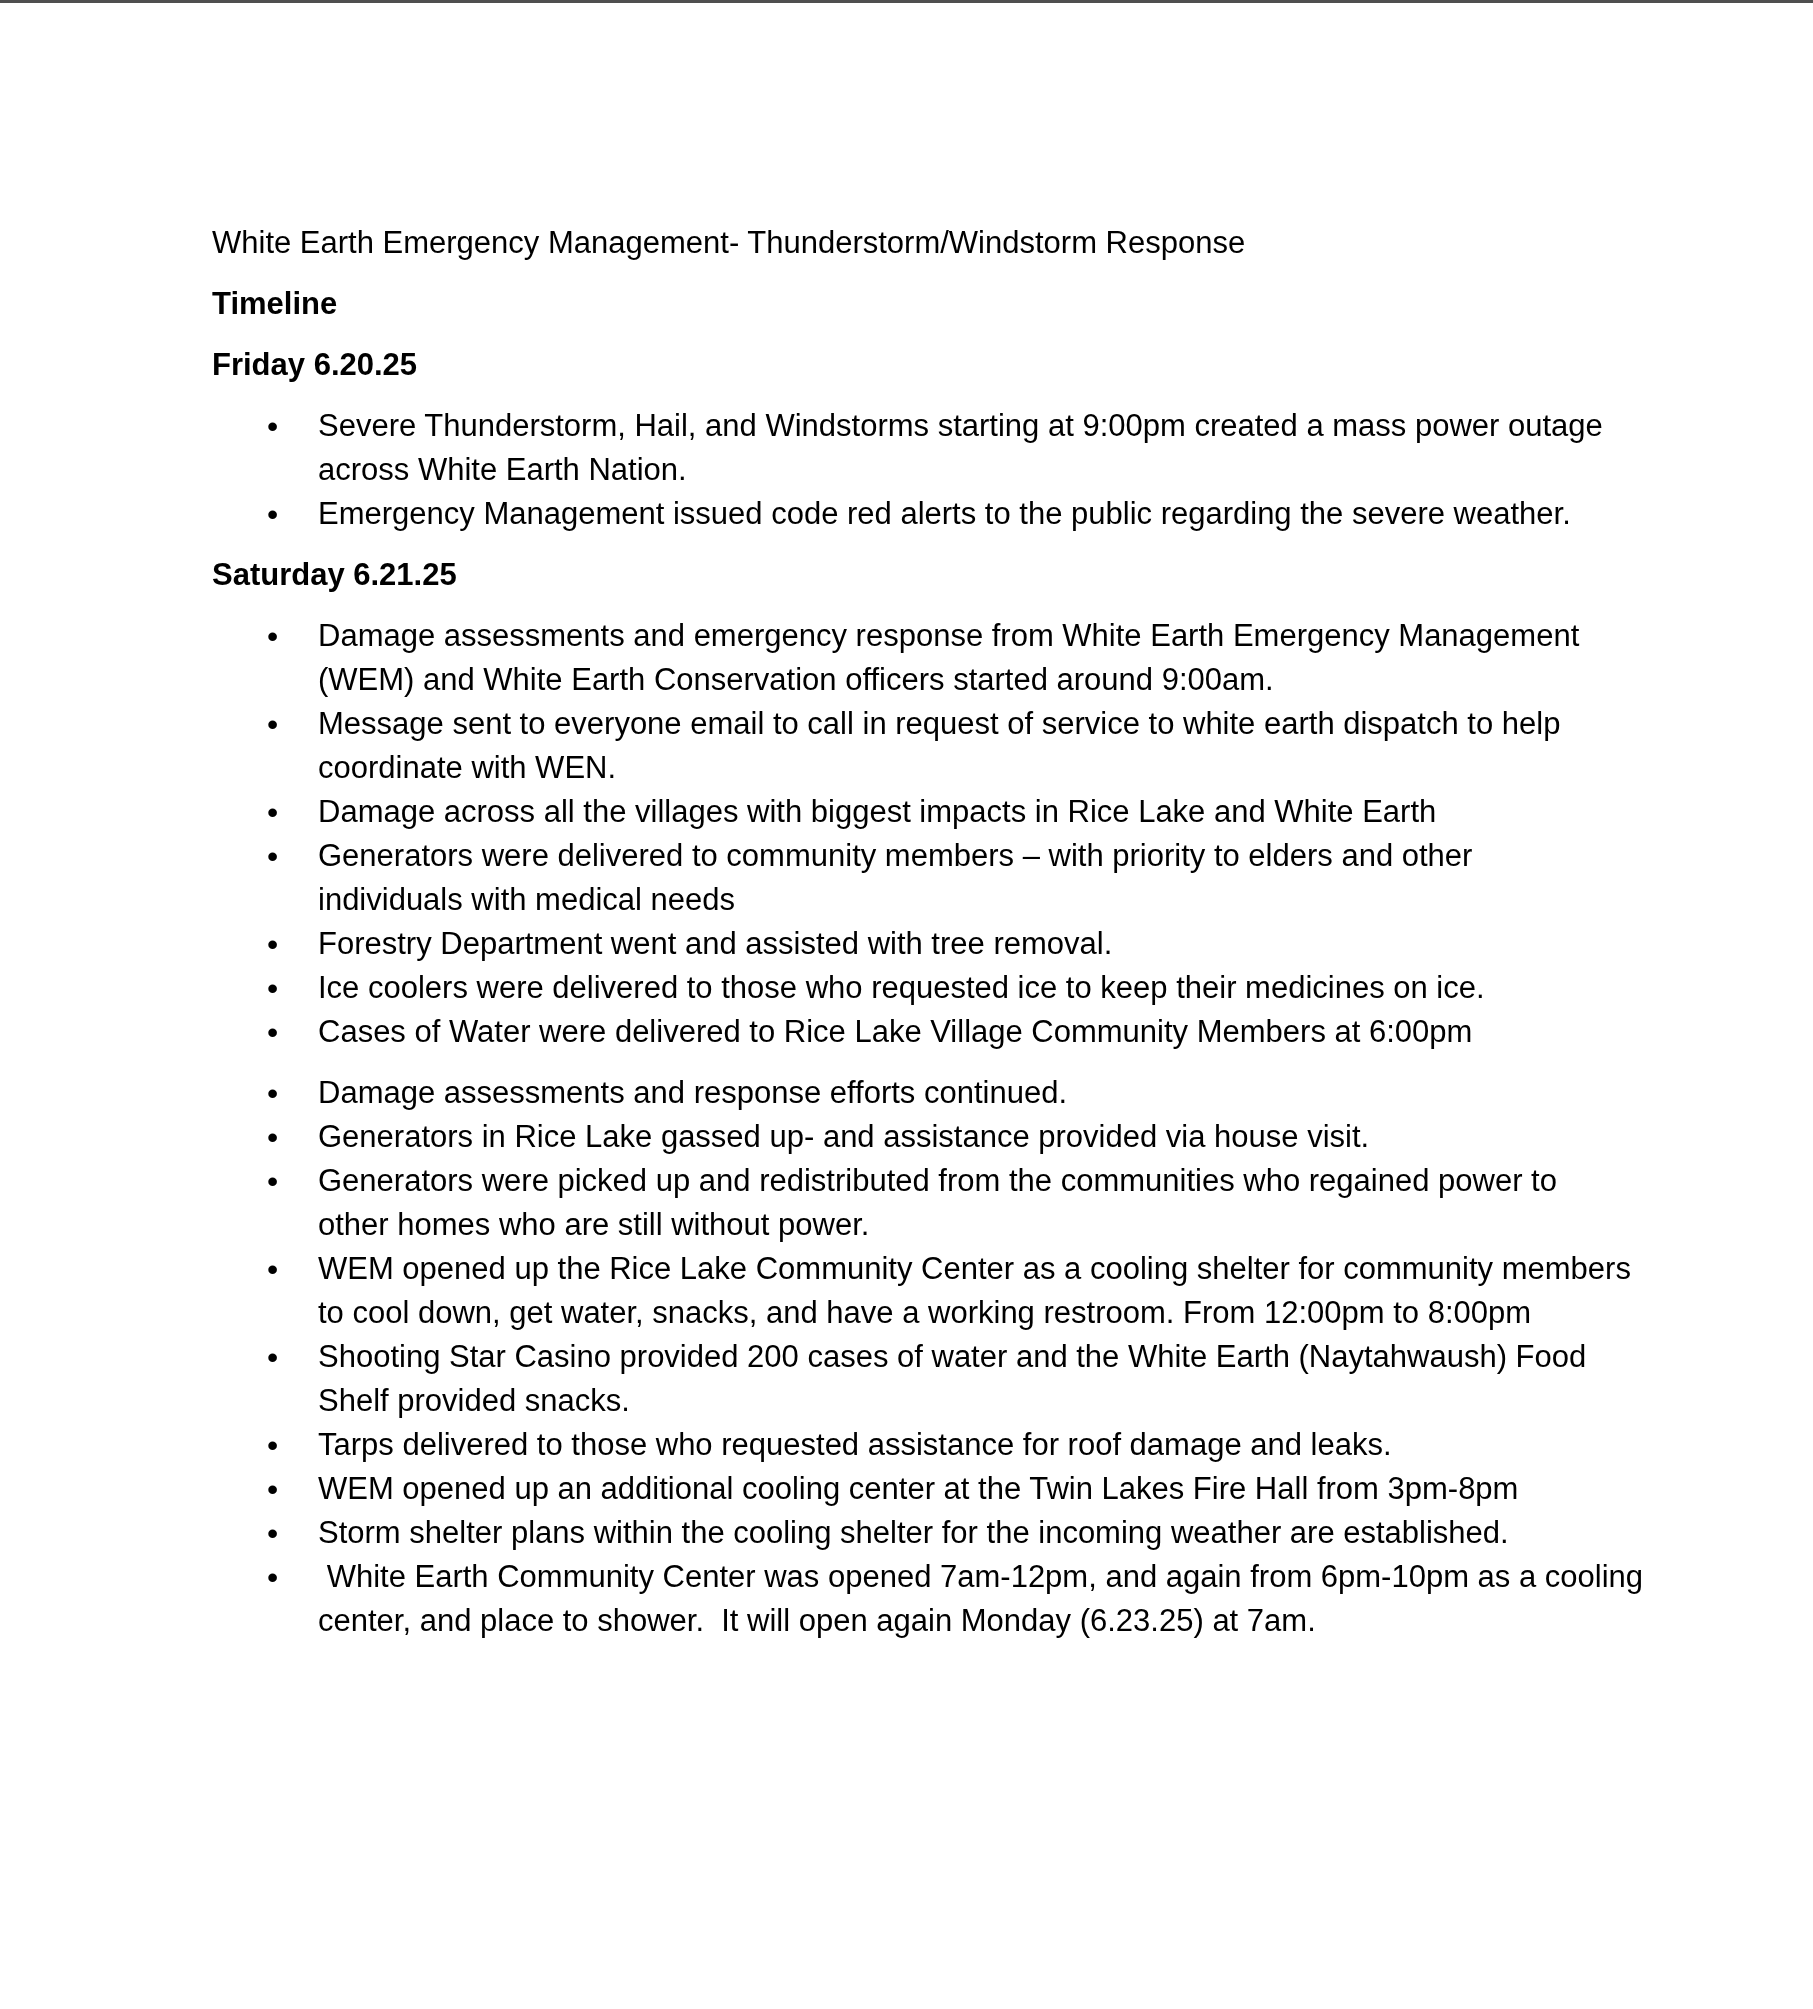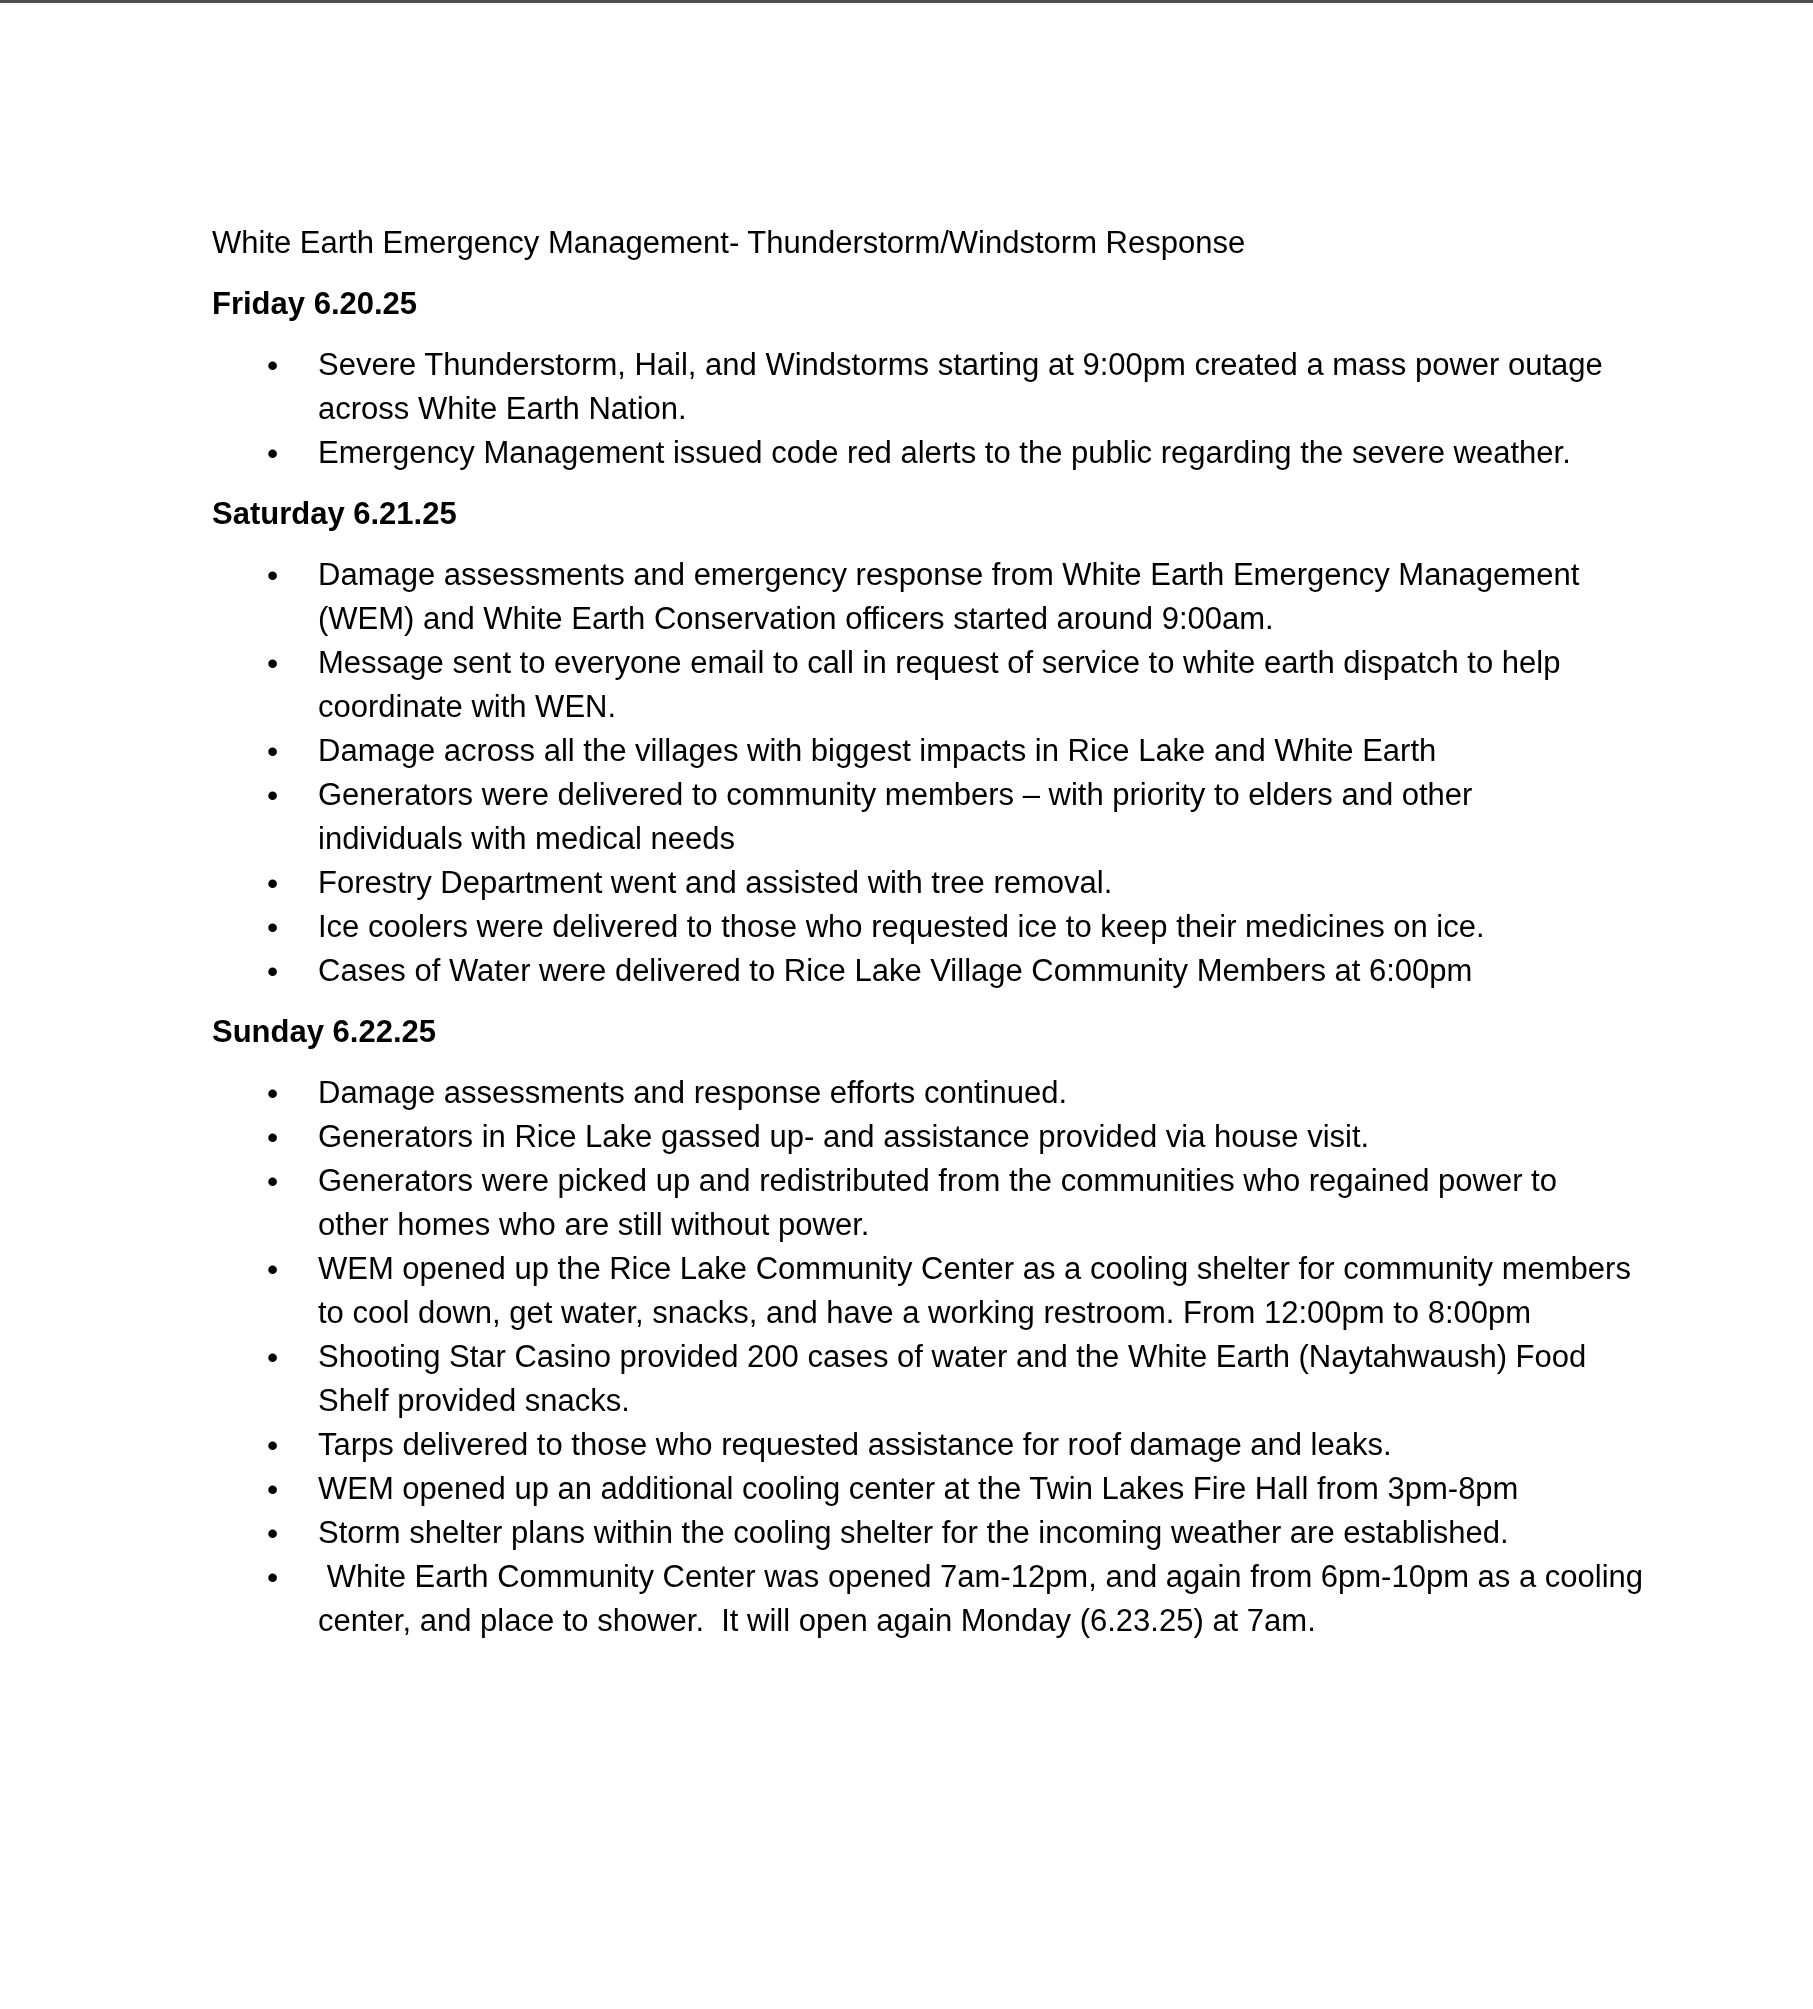--- a/index.html
+++ b/index.html
@@ -55,20 +55,21 @@
 </style>
 </head>
 <body>
 
 <div class="page">
   <div class="top-bar"></div>
   <div class="content">
 
     <p class="title">White Earth Emergency Management- Thunderstorm/Windstorm Response</p>
 
+    <p class="h">Timeline</p>
 
     <p class="h">Friday 6.20.25</p>
     <ul class="bullets">
       <li>
         <span class="bullet">•</span>
         <span class="li-text">Severe Thunderstorm, Hail, and Windstorms starting at 9:00pm created a mass power outage
 across White Earth Nation.</span>
       </li>
       <li>
         <span class="bullet">•</span>
@@ -104,21 +105,20 @@
       <li>
         <span class="bullet">•</span>
         <span class="li-text">Ice coolers were delivered to those who requested ice to keep their medicines on ice.</span>
       </li>
       <li>
         <span class="bullet">•</span>
         <span class="li-text">Cases of Water were delivered to Rice Lake Village Community Members at 6:00pm</span>
       </li>
     </ul>
 
-    <p class="h">Sunday 6.22.25</p>
     <ul class="bullets">
       <li>
         <span class="bullet">•</span>
         <span class="li-text">Damage assessments and response efforts continued.</span>
       </li>
       <li>
         <span class="bullet">•</span>
         <span class="li-text">Generators in Rice Lake gassed up- and assistance provided via house visit.</span>
       </li>
       <li>

